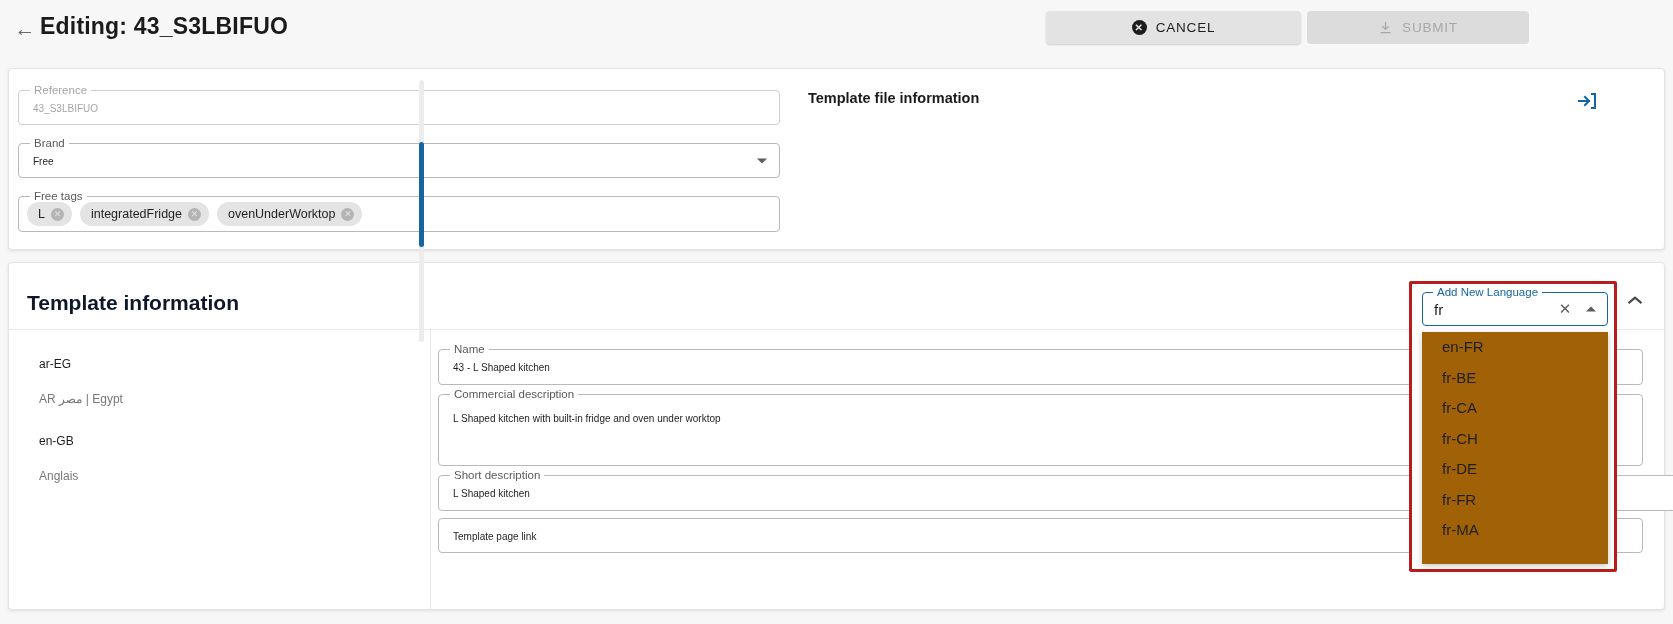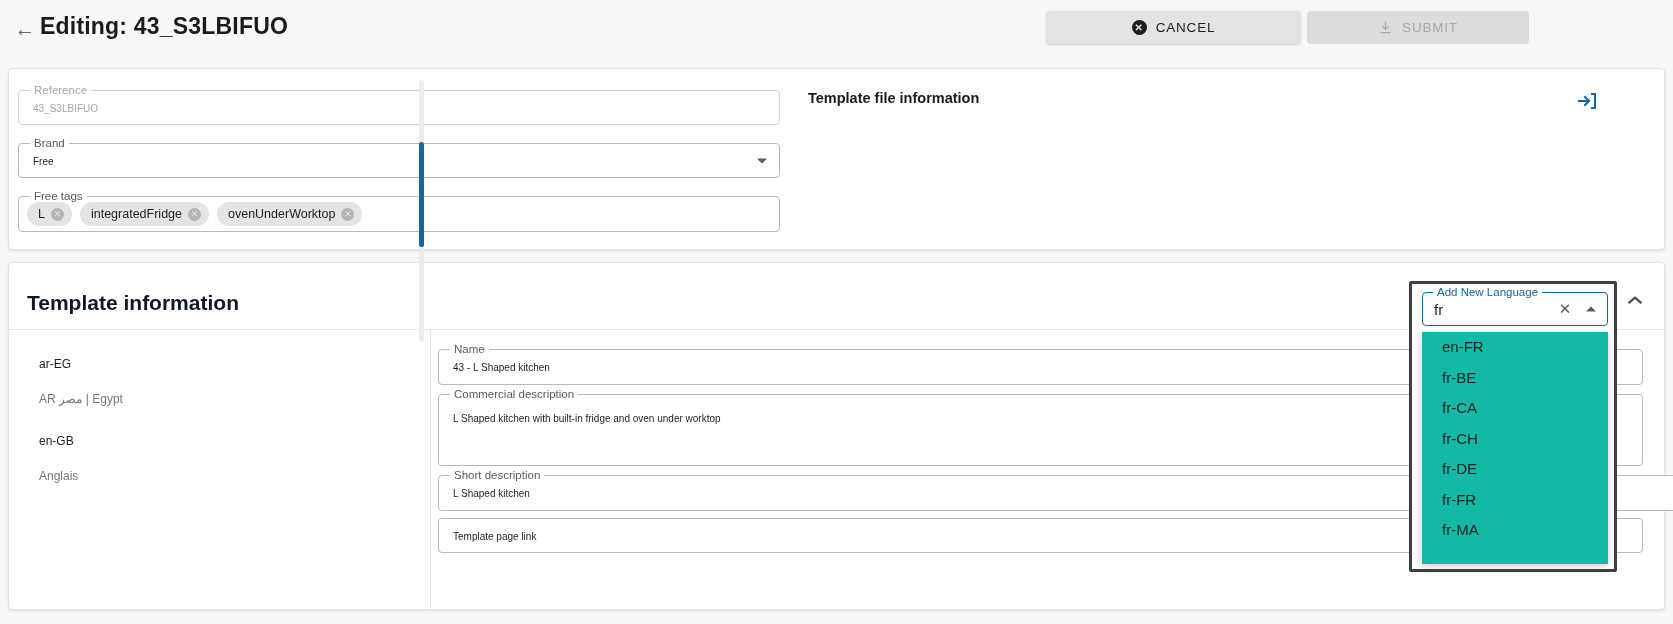--- a/index.html
+++ b/index.html
@@ -160,21 +160,21 @@
   #f-comm   { left: 438px; top: 394px; width: 1205px; height: 72px; }
   #f-short  { left: 438px; top: 475px; width: 1339px; height: 36px; }
   #f-link   { left: 438px; top: 518px; width: 1205px; height: 35px; }
   #f-comm .value { top: 18px; transform: none; }
   #f-link .value { color: #1e1e1e; }
 
   
   .dd-wrap {
     position: absolute; left: 1409px; top: 281px;
     width: 208px; height: 291px;
-    border: 3px solid #404040; border-radius: 2px;
+    border: 3px solid #b91c1c; border-radius: 2px;
     background: #fff;
     z-index: 40;
   }
   .dd-field {
     position: absolute; left: 10px; top: 8px;
     width: 186px; height: 34px;
     border: 1px solid #1565a0; border-radius: 4px;
   }
   .dd-legend {
     position: absolute; left: 10px; top: -7px;
@@ -194,21 +194,21 @@
   .dd-caret {
     position: absolute; right: 11px; top: 50%; transform: translateY(-50%);
     width: 0; height: 0;
     border-left: 5px solid transparent; border-right: 5px solid transparent;
     border-bottom: 5px solid #5c5c5c;
     cursor: pointer;
   }
   .dd-panel {
     position: absolute; left: 10px; top: 48px;
     width: 186px; height: 232px;
-    background: #14b8a6;
+    background: #a16207;
     box-shadow: 0 2px 6px rgba(0,0,0,.22);
   }
   .dd-opt {
     height: 30.5px; line-height: 30.5px;
     padding-left: 20px; font-size: 15px; color: #1e1e1e;
     cursor: pointer; white-space: nowrap;
   }
 </style>
 </head>
 <body>

